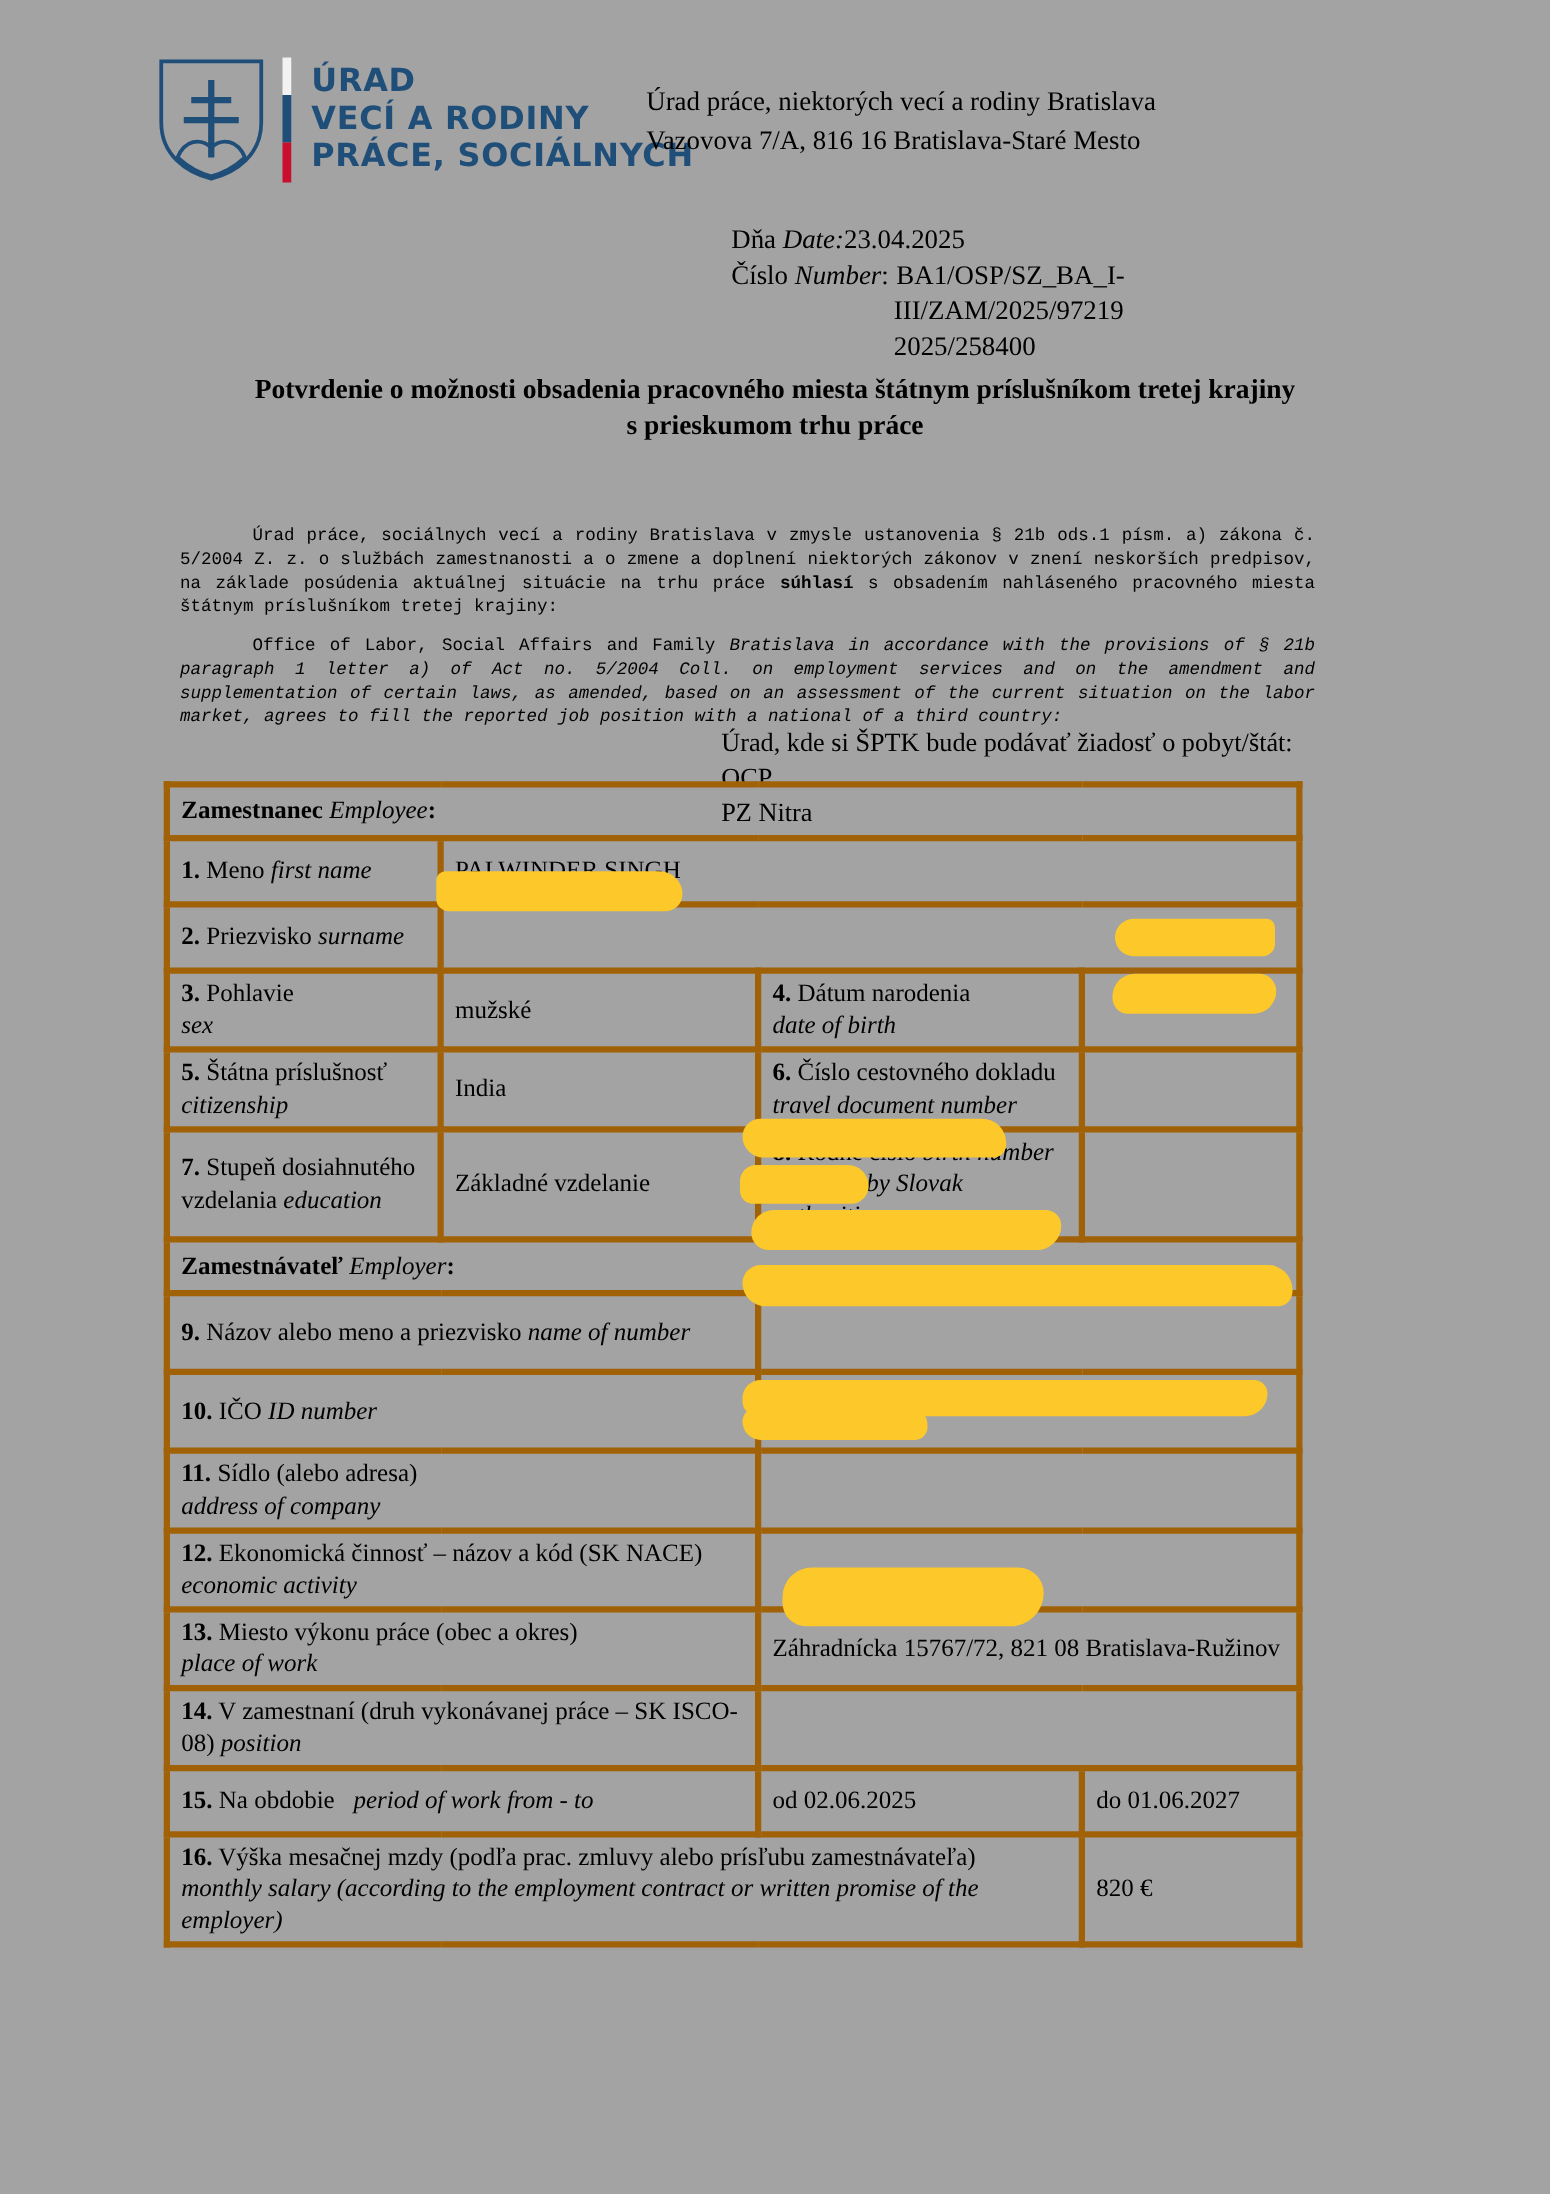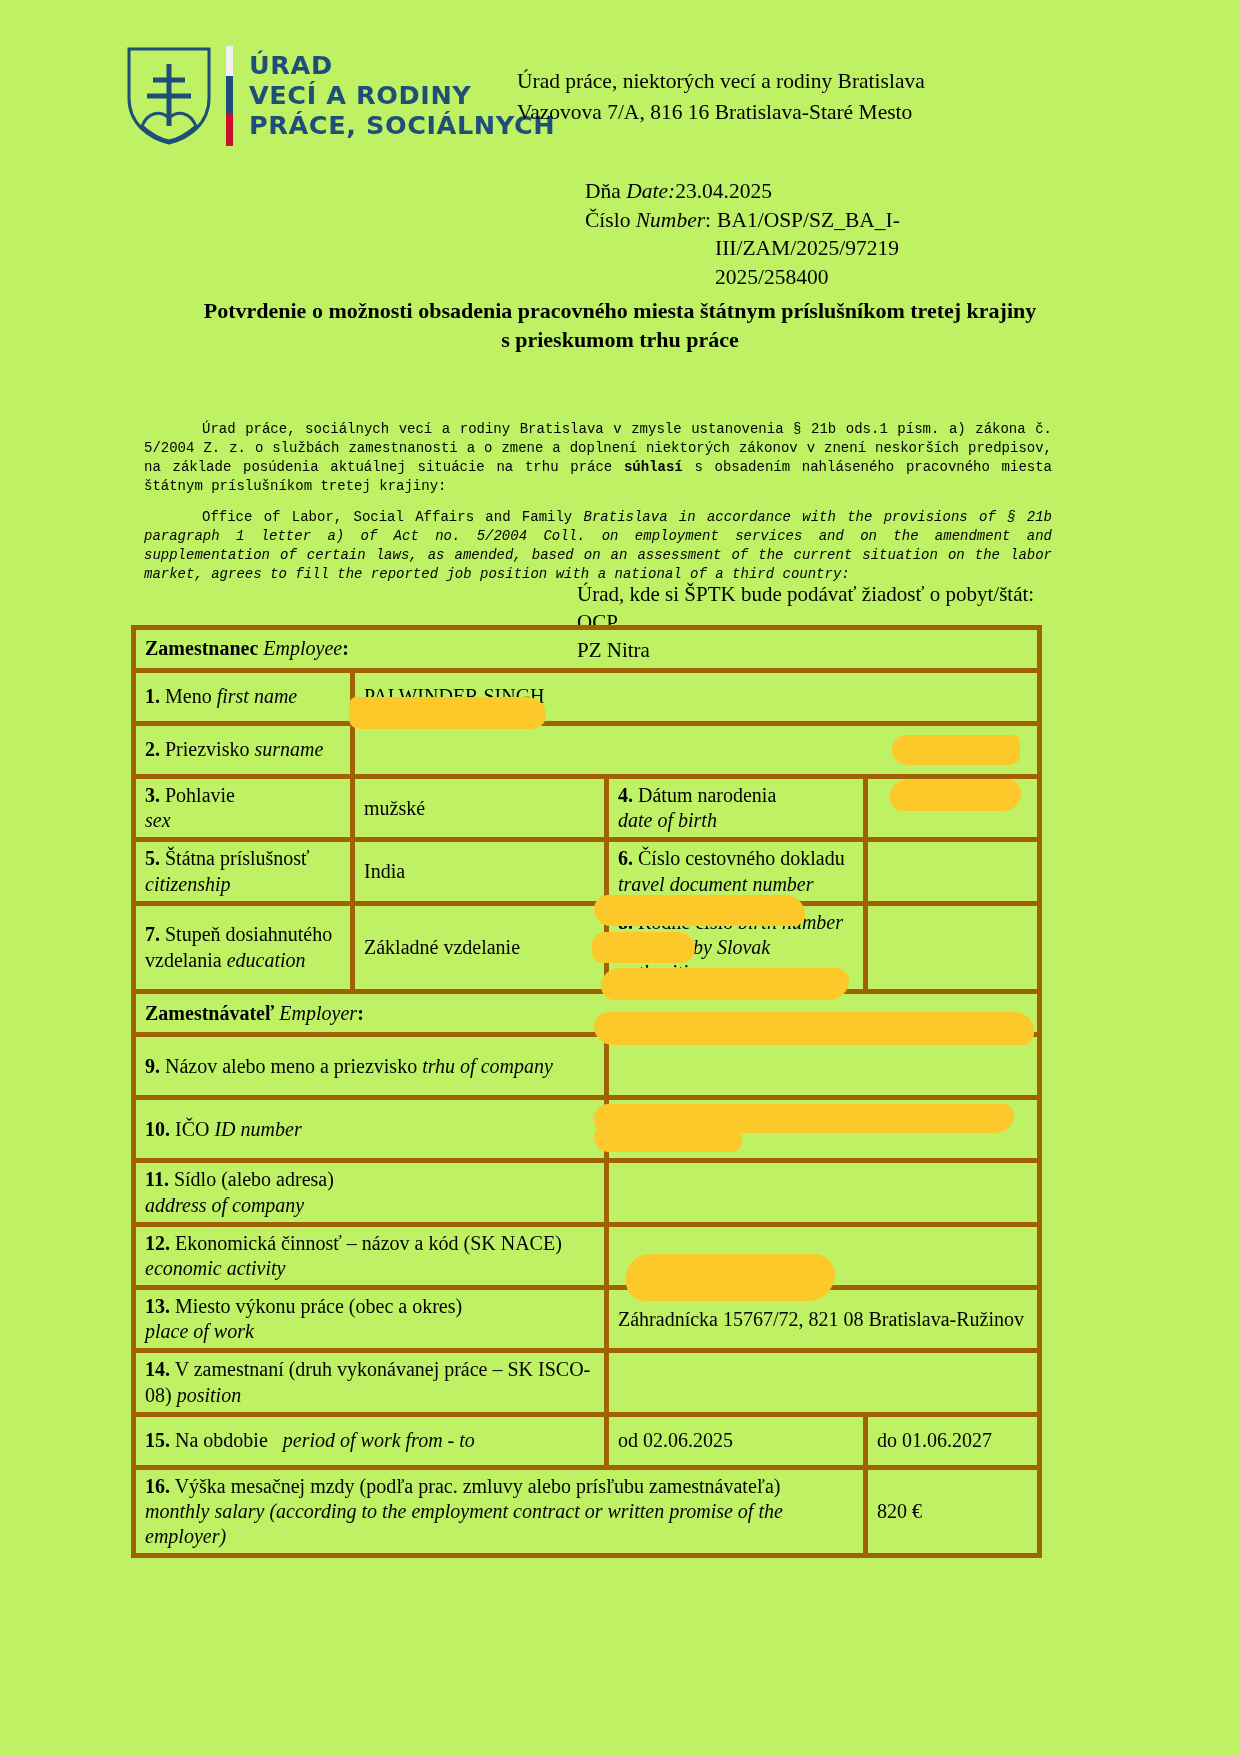--- a/index.html
+++ b/index.html
@@ -8,21 +8,21 @@
     background: #ffffff;
   }
   body {
     font-family: "Liberation Serif", "DejaVu Serif", serif;
     color: #000000;
   }
   .page {
     position: relative;
     width: 1240px;
     height: 1755px;
-    background: #bef264;
+    background: #a3a3a3;
     overflow: hidden;
     box-sizing: border-box;
   }
 
   
   .header {
     position: absolute;
     left: 126px;
     top: 46px;
     width: 990px;
@@ -326,21 +326,21 @@
         <td class="section" colspan="4">
           <span>Zamestnávateľ</span>
           <span class="it">Employer</span>:
         </td>
       </tr>
 
       <tr>
         <td class="tall" colspan="2">
           <span class="num">9.</span>
           <span class="lbl">Názov alebo meno a priezvisko</span>
-          <span class="it">trhu of company</span>
+          <span class="it">name of number</span>
         </td>
         <td colspan="2"></td>
       </tr>
 
       <tr>
         <td class="tall" colspan="2">
           <span class="num">10.</span>
           <span class="lbl">IČO</span>
           <span class="it">ID number</span>
         </td>

